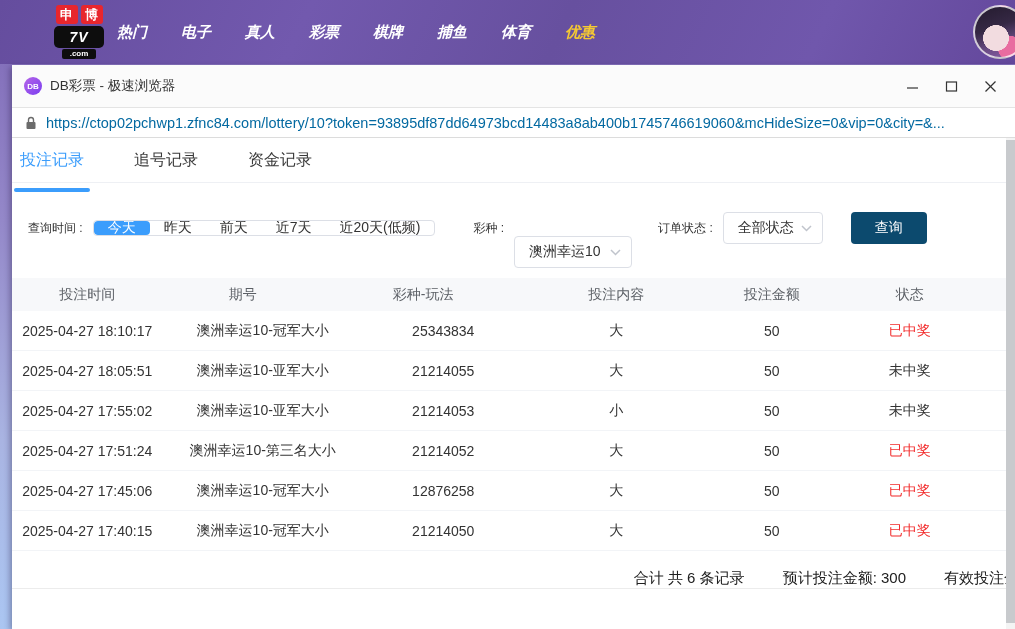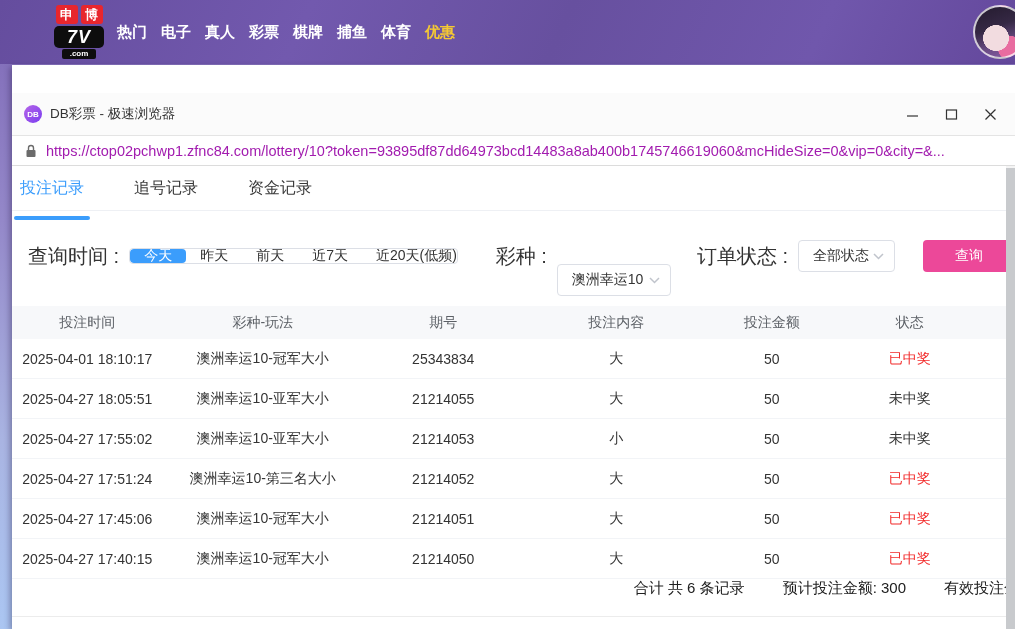--- a/index.html
+++ b/index.html
@@ -11,94 +11,94 @@
 
   
   .topnav { position:absolute; top:0; left:0; width:100%; height:64px;
             background:linear-gradient(115deg,#654d9e 0%,#7259ae 30%,#67509f 55%,#7057ac 80%,#64489c 100%);
             display:flex; align-items:center; }
   .logo { margin-left:54px; display:flex; flex-direction:column; align-items:center; line-height:1; }
   .logo-row { display:flex; gap:3px; margin-bottom:2px; }
   .logo-red { width:22px; height:19px; background:#e8262d; color:#fff; border-radius:3px;
               font-size:13px; font-weight:700; display:flex; align-items:center; justify-content:center; }
   .logo-7v { width:50px; height:22px; background:#0d0d0d; color:#fff; border-radius:5px;
-             font-size:18px; font-weight:900; font-style:italic; letter-spacing:1px;
+             font-size:14px; font-weight:900; font-style:italic; letter-spacing:1px;
              display:flex; align-items:center; justify-content:center; }
   .logo-com { margin-top:1px; background:#0d0d0d; color:#fff; font-size:8px; font-weight:700;
               padding:1px 8px; border-radius:2px; }
-  .nav-items { display:flex; gap:12px; margin-left:12px; }
+  .nav-items { display:flex; gap:32px; margin-left:12px;font-style:italic; }
   .nav-item { width:32px; text-align:center; color:#fff; font-size:15px; font-weight:600; cursor:pointer; white-space:nowrap; }
   .nav-item.gold { color:#f5c933; }
   .avatar { position:absolute; right:-12px; top:5px; width:54px; height:54px; border-radius:50%;
             border:2px solid rgba(255,255,255,.75);
             background:
               radial-gradient(circle at 42% 62%, #f2dce0 0 30%, rgba(242,220,224,0) 31%),
               radial-gradient(circle at 70% 82%, #e86ca0 0 22%, rgba(232,108,160,0) 23%),
               linear-gradient(160deg,#241b2e 0%,#352844 40%,#6b4d86 70%,#8e5fae 100%); }
 
   
   .window { position:absolute; left:12px; top:65px; width:1003px; height:564px; background:#fff;
             box-shadow:-2px 2px 6px rgba(20,10,50,.35); }
 
   .titlebar { height:43px; background:#fbfbfb; border-bottom:1px solid #e4e4e4;
-              display:flex; align-items:center; padding:0 10px 0 12px;margin-top:28px; }
+              display:flex; align-items:center; padding:0 10px 0 12px; }
   .favicon { width:18px; height:18px; border-radius:50%;
              background:linear-gradient(135deg,#b565e8,#7a3df0); color:#fff;
              font-size:8px; font-weight:700; display:flex; align-items:center; justify-content:center; }
   .win-title { margin-left:8px; font-size:13.5px; color:#333; }
   .win-controls { margin-left:auto; display:flex; gap:26px; align-items:center; padding-right:8px; }
   .win-btn { width:13px; height:13px; display:flex; align-items:center; justify-content:center; cursor:pointer; }
 
   .urlbar { height:30px; background:#fff; border-bottom:1px solid #dcdcdc;
             display:flex; align-items:center; padding:0 10px 0 13px; }
-  .url-text { margin-left:9px; font-size:14.5px; color:#a21caf; white-space:nowrap; overflow:hidden; }
+  .url-text { margin-left:9px; font-size:14.5px; color:#0369a1; white-space:nowrap; overflow:hidden; }
 
   .content { position:relative; height:501px; background:#fff; overflow:hidden; }
 
   
   .tabs { position:relative; height:45px; padding:12px 0 0 8px; display:flex; gap:50px;
           border-bottom:1px solid #eef0f4; }
   .tab { position:relative; font-size:16px; color:#3a3a3a; cursor:pointer; }
   .tab.active { color:#3b9dfc; }
   .tab.active::after { content:''; position:absolute; left:-6px; right:-6px; bottom:-10px;
                        height:4px; border-radius:4px; background:#3b9dfc; }
 
   
   .filterbar { margin-top:29px; padding-left:16px; display:flex; align-items:center; height:32px; }
-  .f-label { font-size:20px; color:#333; margin-right:10px; white-space:nowrap;text-align:center; }
+  .f-label { font-size:12px; color:#333; margin-right:10px; white-space:nowrap;text-align:center; }
   .time-group { display:flex; height:16px; border:1px solid #dcdfe6; border-radius:4px;
                 background:#fff; overflow:hidden; }
   .time-opt { display:flex; align-items:center; padding:0 14px; font-size:14px; color:#333;
               position:relative; cursor:pointer; white-space:nowrap; }
   .time-opt + .time-opt::before { content:''; position:absolute; left:0; top:8px; bottom:8px;
                                   width:1px; background:#dcdfe6; }
   .time-opt.active { background:#3b9dfc; color:#fff; border-radius:4px; }
   .time-opt.active + .time-opt::before { display:none; }
   .sel { height:32px; border:1px solid #dcdfe6; border-radius:4px; background:#fff;
          display:flex; align-items:center; padding:0 10px 0 14px; font-size:14px; color:#333;
          cursor:pointer; }
   .sel-lottery { width:118px;margin-top:48px; }
   .sel-status { width:100px; }
   .chev { margin-left:auto; display:flex; }
   .gap-a { margin-left:38px; } .gap-b { margin-left:26px; }
-  .query-btn { margin-left:28px; width:96px; height:32px; border:none; border-radius:4px;
-               background:#ec4899; color:#fff; font-size:14px; cursor:pointer;
+  .query-btn { margin-left:28px; width:76px; height:32px; border:none; border-radius:4px;
+               background:#0c4a6e; color:#fff; font-size:14px; cursor:pointer;
                font-family:inherit; }
 
   
   .bet-table { margin-top:34px; width:100%; font-size:14px; }
   .t-head { display:flex; height:33px; align-items:center; background:#f7f8fa; color:#5c6066; }
   .t-row { display:flex; height:40px; align-items:center; border-bottom:1px solid #f2f4f7; color:#333; }
   .t-cell { text-align:center; overflow:hidden; white-space:nowrap; }
   .c1{width:15%} .c2{width:20%} .c3{width:16%} .c4{width:18.5%} .c5{width:12.5%} .c6{width:15%}
   .status-won { color:#f22b2b; }
   .status-lost { color:#333; }
 
   
-  .summary { display:flex; justify-content:flex-end; align-items:flex-start; height:38px; gap:38px;
+  .summary { display:flex; justify-content:flex-end; align-items:flex-end; height:38px; gap:38px;
              border-bottom:1px solid #ececec; font-size:15px; color:#202020; white-space:nowrap;
              padding-right:0; }
   .summary .item:last-child { margin-right:-4px; }
 
   
   .scrollbar { position:absolute; top:0; right:0; width:9px; height:100%; background:#f4f4f4; }
   .scroll-thumb { position:absolute; top:2px; left:0; width:9px; height:483px; background:#c8cacd; }
 </style>
 </head>
 <body>
@@ -196,29 +196,29 @@
                 <polyline points="1,1 5.5,5.5 10,1" fill="none" stroke="#c0c4cc" stroke-width="1.5"></polyline>
               </svg>
           </span>
         </div>
         <button class="query-btn">查询</button>
       </div>
 
       <div class="bet-table">
         <div class="t-head">
             <div class="t-cell c1">投注时间</div>
+            <div class="t-cell c3">期号</div>
             <div class="t-cell c2">彩种-玩法</div>
-            <div class="t-cell c3">期号</div>
             <div class="t-cell c4">投注内容</div>
             <div class="t-cell c5">投注金额</div>
             <div class="t-cell c6">状态</div>
           </div>
         <div>
             <div class="t-row">
-              <div class="t-cell c1">2025-04-01 18:10:17</div>
+              <div class="t-cell c1">2025-04-27 18:10:17</div>
               <div class="t-cell c2">澳洲幸运10-冠军大小</div>
               <div class="t-cell c3">25343834</div>
               <div class="t-cell c4">大</div>
               <div class="t-cell c5">50</div>
               <div class="t-cell c6 status-won">已中奖</div>
             </div>
             <div class="t-row">
               <div class="t-cell c1">2025-04-27 18:05:51</div>
               <div class="t-cell c2">澳洲幸运10-亚军大小</div>
               <div class="t-cell c3">21214055</div>
@@ -238,21 +238,21 @@
               <div class="t-cell c1">2025-04-27 17:51:24</div>
               <div class="t-cell c2">澳洲幸运10-第三名大小</div>
               <div class="t-cell c3">21214052</div>
               <div class="t-cell c4">大</div>
               <div class="t-cell c5">50</div>
               <div class="t-cell c6 status-won">已中奖</div>
             </div>
             <div class="t-row">
               <div class="t-cell c1">2025-04-27 17:45:06</div>
               <div class="t-cell c2">澳洲幸运10-冠军大小</div>
-              <div class="t-cell c3">21214051</div>
+              <div class="t-cell c3">12876258</div>
               <div class="t-cell c4">大</div>
               <div class="t-cell c5">50</div>
               <div class="t-cell c6 status-won">已中奖</div>
             </div>
             <div class="t-row">
               <div class="t-cell c1">2025-04-27 17:40:15</div>
               <div class="t-cell c2">澳洲幸运10-冠军大小</div>
               <div class="t-cell c3">21214050</div>
               <div class="t-cell c4">大</div>
               <div class="t-cell c5">50</div>

